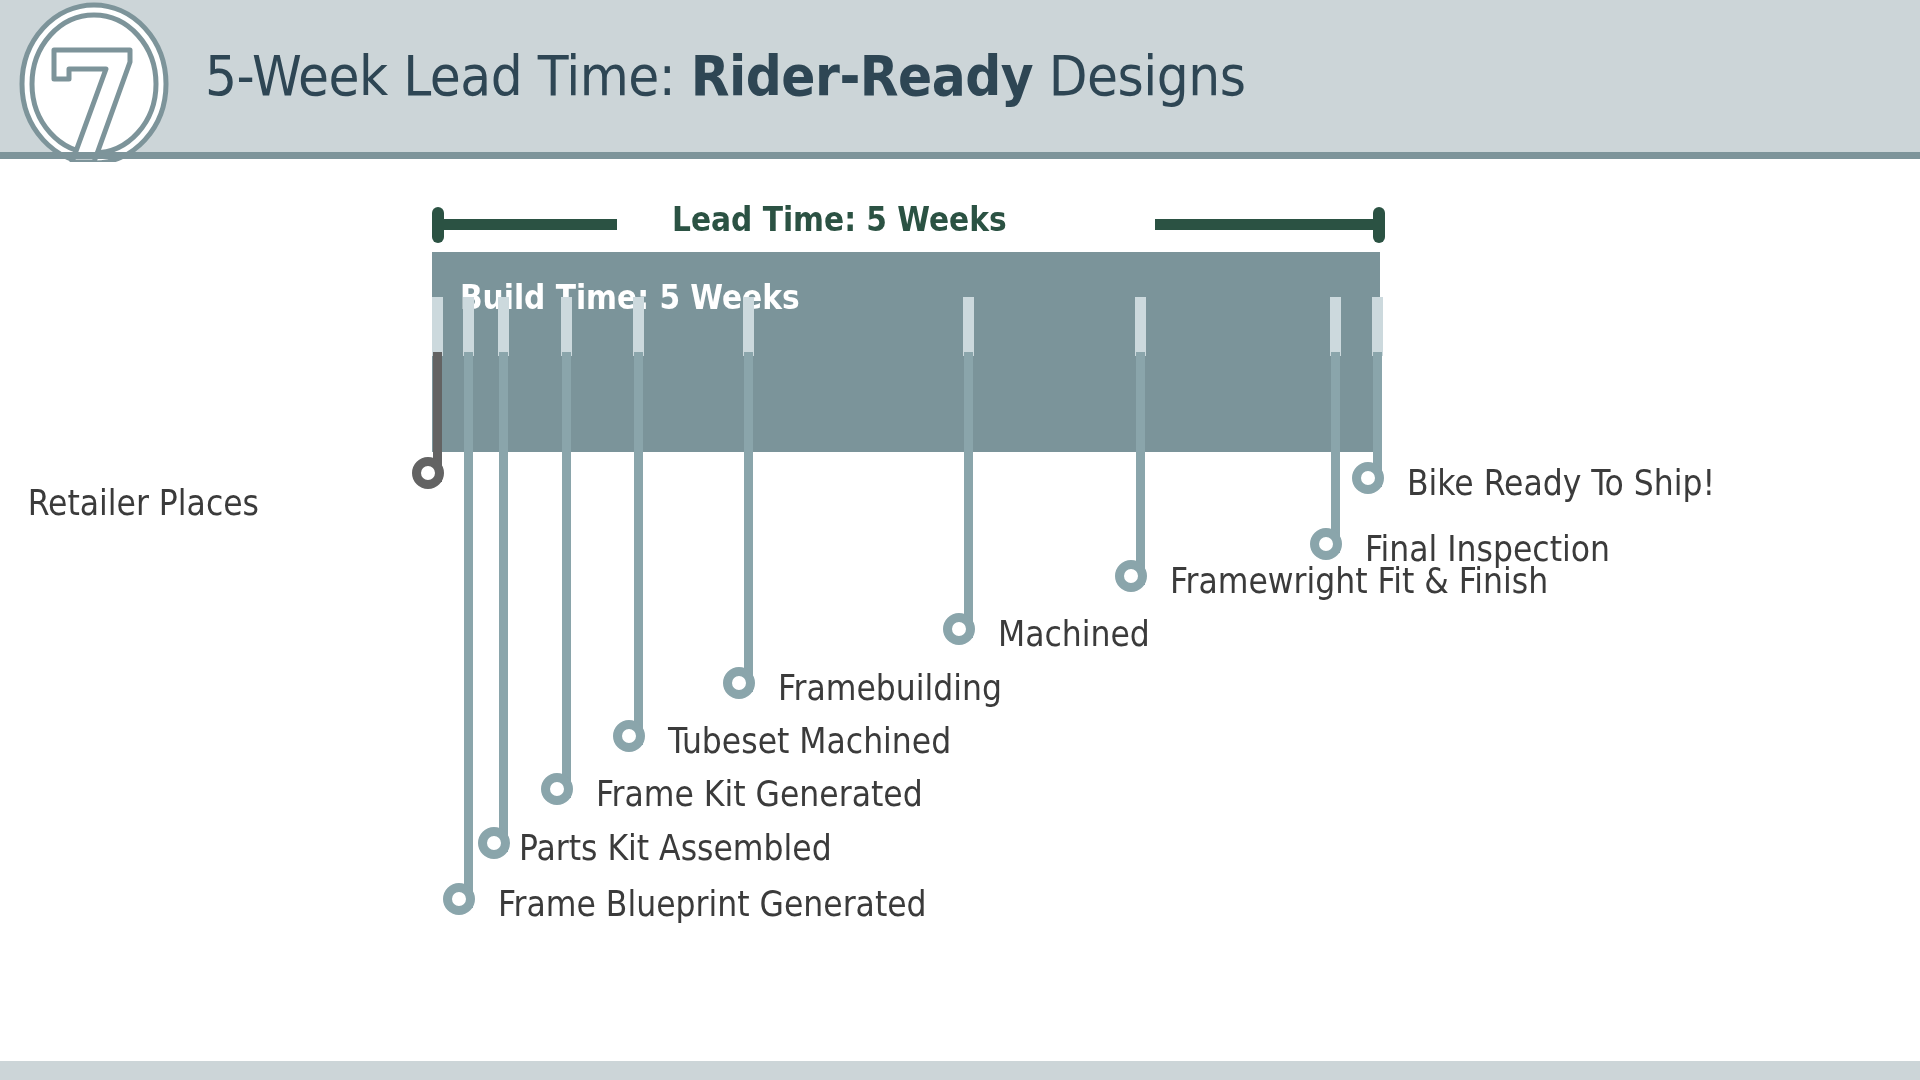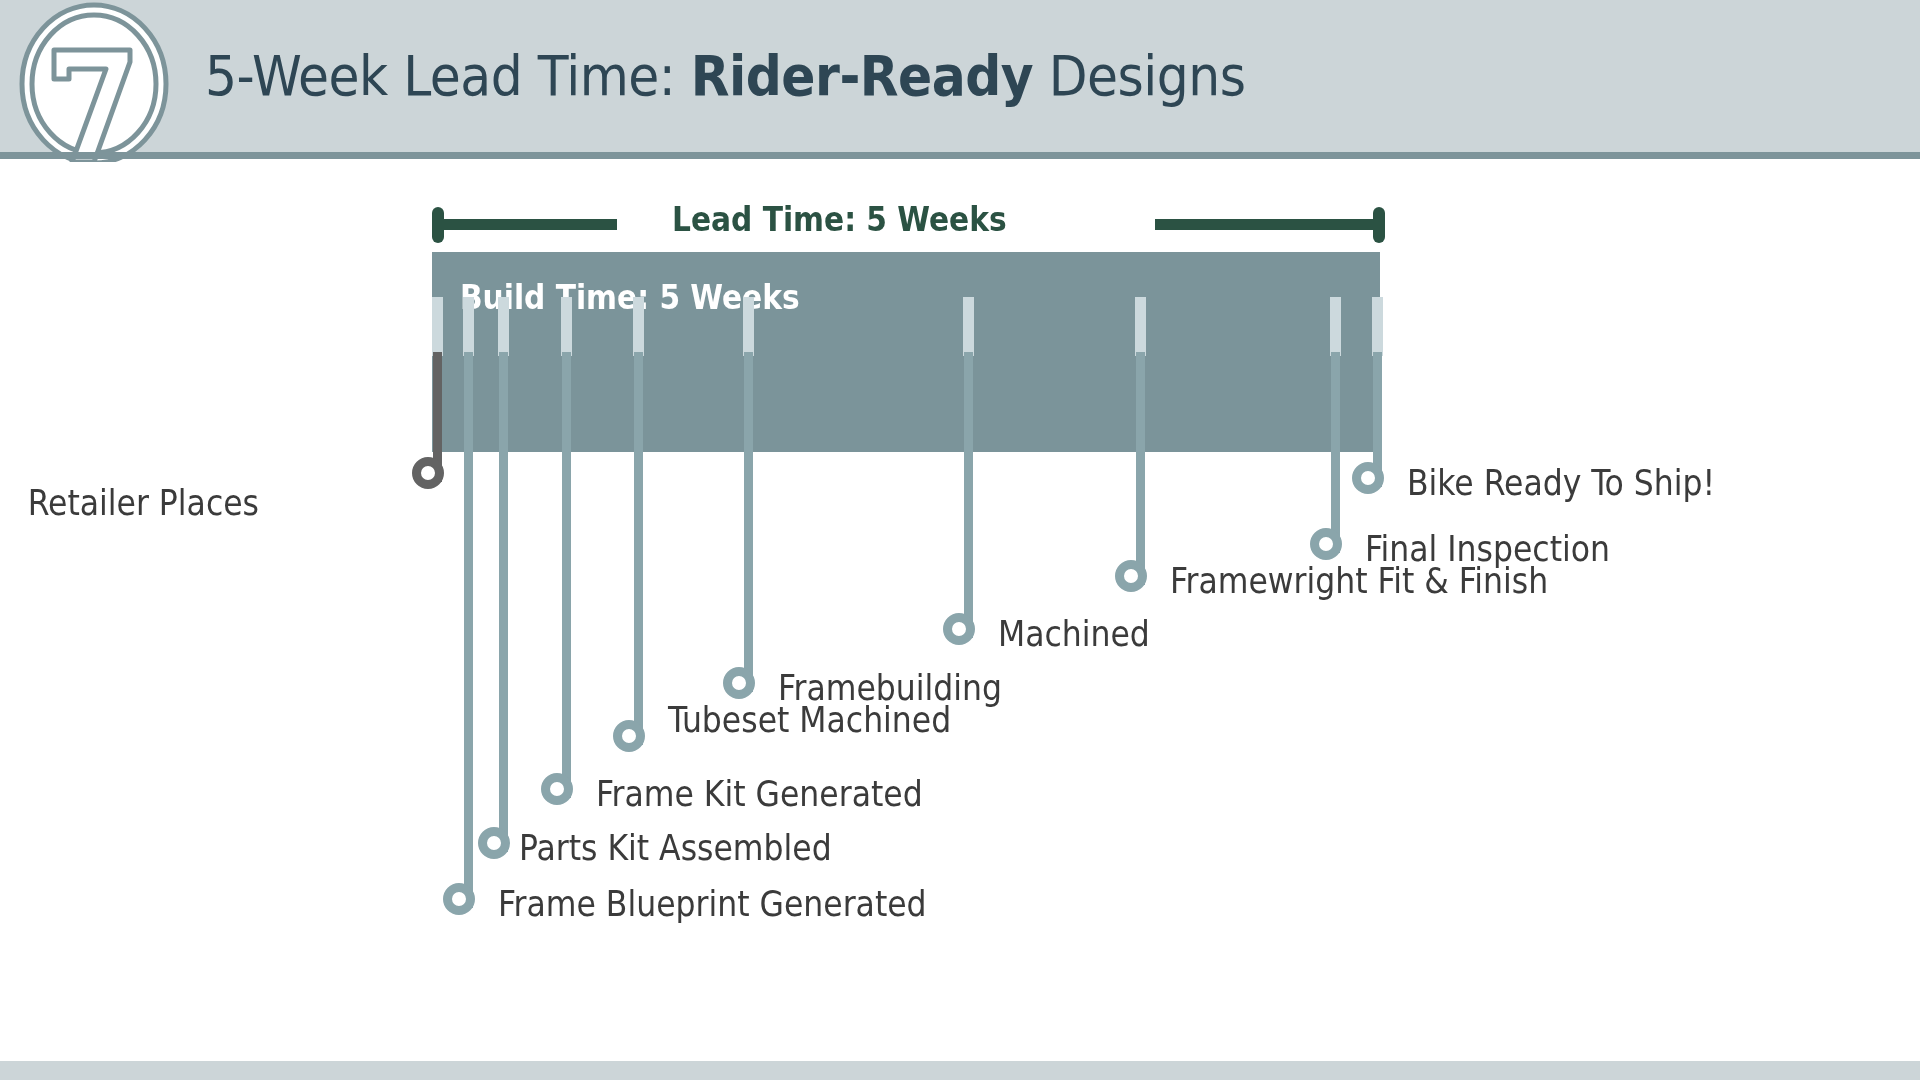--- a/index.html
+++ b/index.html
@@ -147,21 +147,21 @@
         <div class="marker" style="left: 443px; top: 727px;"></div>
         <div class="mlabel right" style="left: 498px; top: 728px;"><span>Frame Blueprint Generated</span></div>
         <div class="stem" style="left: 499px; top: 196px; height: 500px;"></div>
         <div class="marker" style="left: 478px; top: 671px;"></div>
         <div class="mlabel right" style="left: 519px; top: 672px;"><span>Parts Kit Assembled</span></div>
         <div class="stem" style="left: 562px; top: 196px; height: 446px;"></div>
         <div class="marker" style="left: 541px; top: 617px;"></div>
         <div class="mlabel right" style="left: 596px; top: 618px;"><span>Frame Kit Generated</span></div>
         <div class="stem" style="left: 634px; top: 196px; height: 393px;"></div>
         <div class="marker" style="left: 613px; top: 564px;"></div>
-        <div class="mlabel right" style="left: 668px; top: 544px;"><span>Tubeset Machined</span></div>
+        <div class="mlabel right" style="left: 668px; top: 565px;"><span>Tubeset Machined</span></div>
         <div class="stem" style="left: 744px; top: 196px; height: 340px;"></div>
         <div class="marker" style="left: 723px; top: 511px;"></div>
         <div class="mlabel right" style="left: 778px; top: 512px;"><span>Framebuilding</span></div>
         <div class="stem" style="left: 964px; top: 196px; height: 286px;"></div>
         <div class="marker" style="left: 943px; top: 457px;"></div>
         <div class="mlabel right" style="left: 998px; top: 458px;"><span>Machined</span></div>
         <div class="stem" style="left: 1136px; top: 196px; height: 233px;"></div>
         <div class="marker" style="left: 1115px; top: 404px;"></div>
         <div class="mlabel right" style="left: 1170px; top: 405px;"><span>Framewright Fit &amp; Finish</span></div>
         <div class="stem" style="left: 1331px; top: 196px; height: 201px;"></div>

